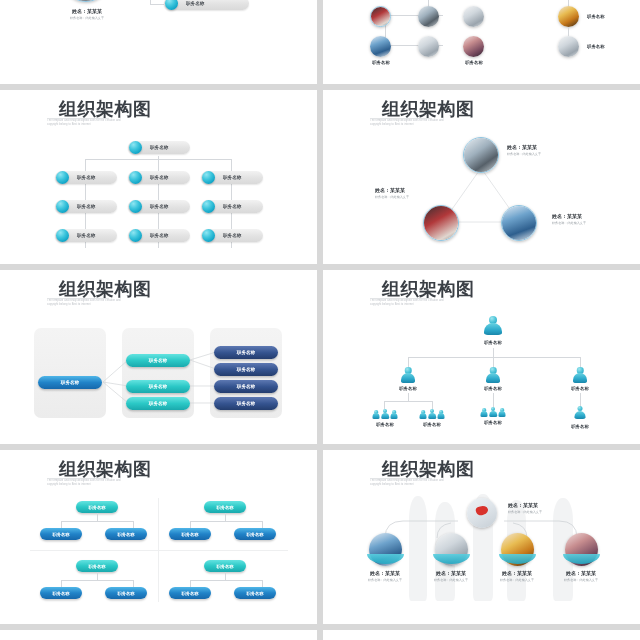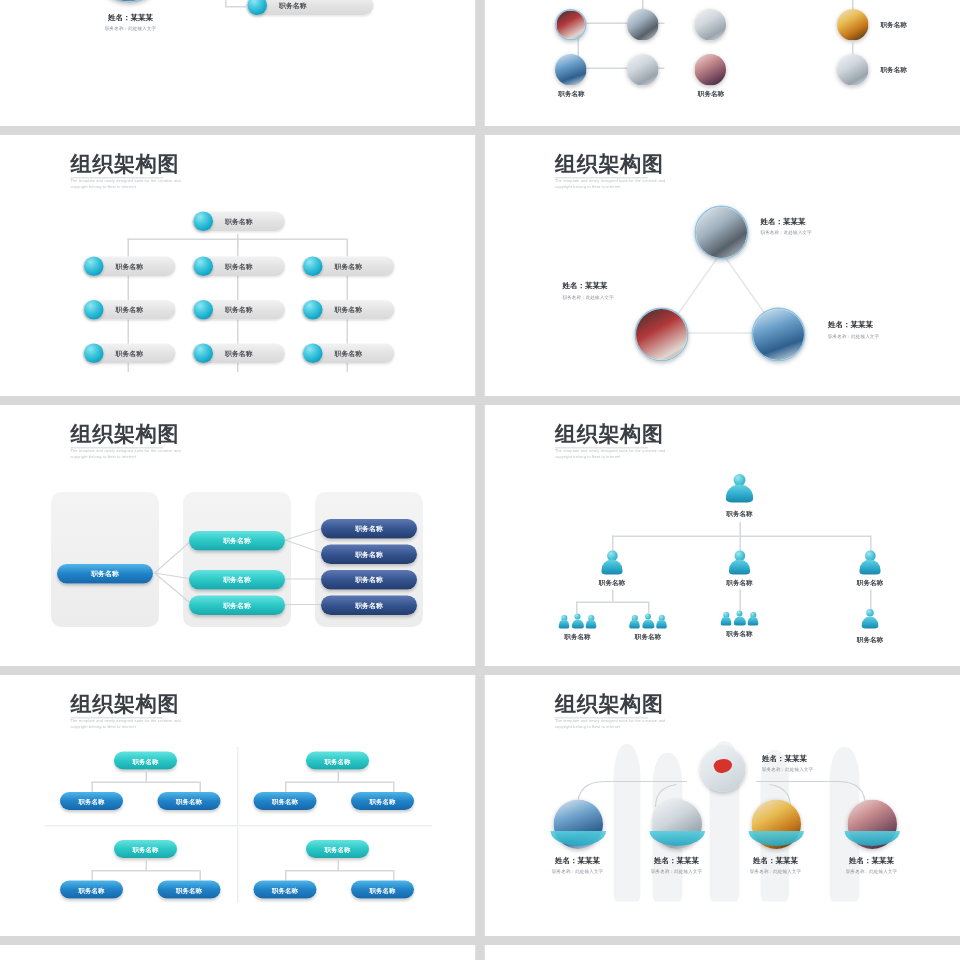--- a/index.html
+++ b/index.html
@@ -24,22 +24,22 @@
   .s5 { left: 0px;   top: 270px; }
   .s6 { left: 323px; top: 270px; }
   .s7 { left: 0px;   top: 450px; }
   .s8 { left: 323px; top: 450px; }
   .s9 { left: 0px;   top: 630px; }
   .s10{ left: 323px; top: 630px; }
 
   
   .title-wrap { position: absolute; left: 47px; top: 12px; }
   .slide-title {
-    font-size: 14px; font-weight: bold; color: #3a3f45;
-    letter-spacing: .5px; line-height: 15px;
+    font-size: 18px; font-weight: bold; color: #3a3f45;
+    letter-spacing: .5px; line-height: 15px; margin-left: 12px;
   }
   .slide-sub {
     margin-top: 2px;
     font-size: 2.6px; color: #b9bdc2; line-height: 4px;
     width: 92px; letter-spacing: .1px;
   }
   .title-rule {
     position: absolute; left: 47px; top: 28px;
     width: 62px; height: 1px; background: #e2e4e6;
   }

